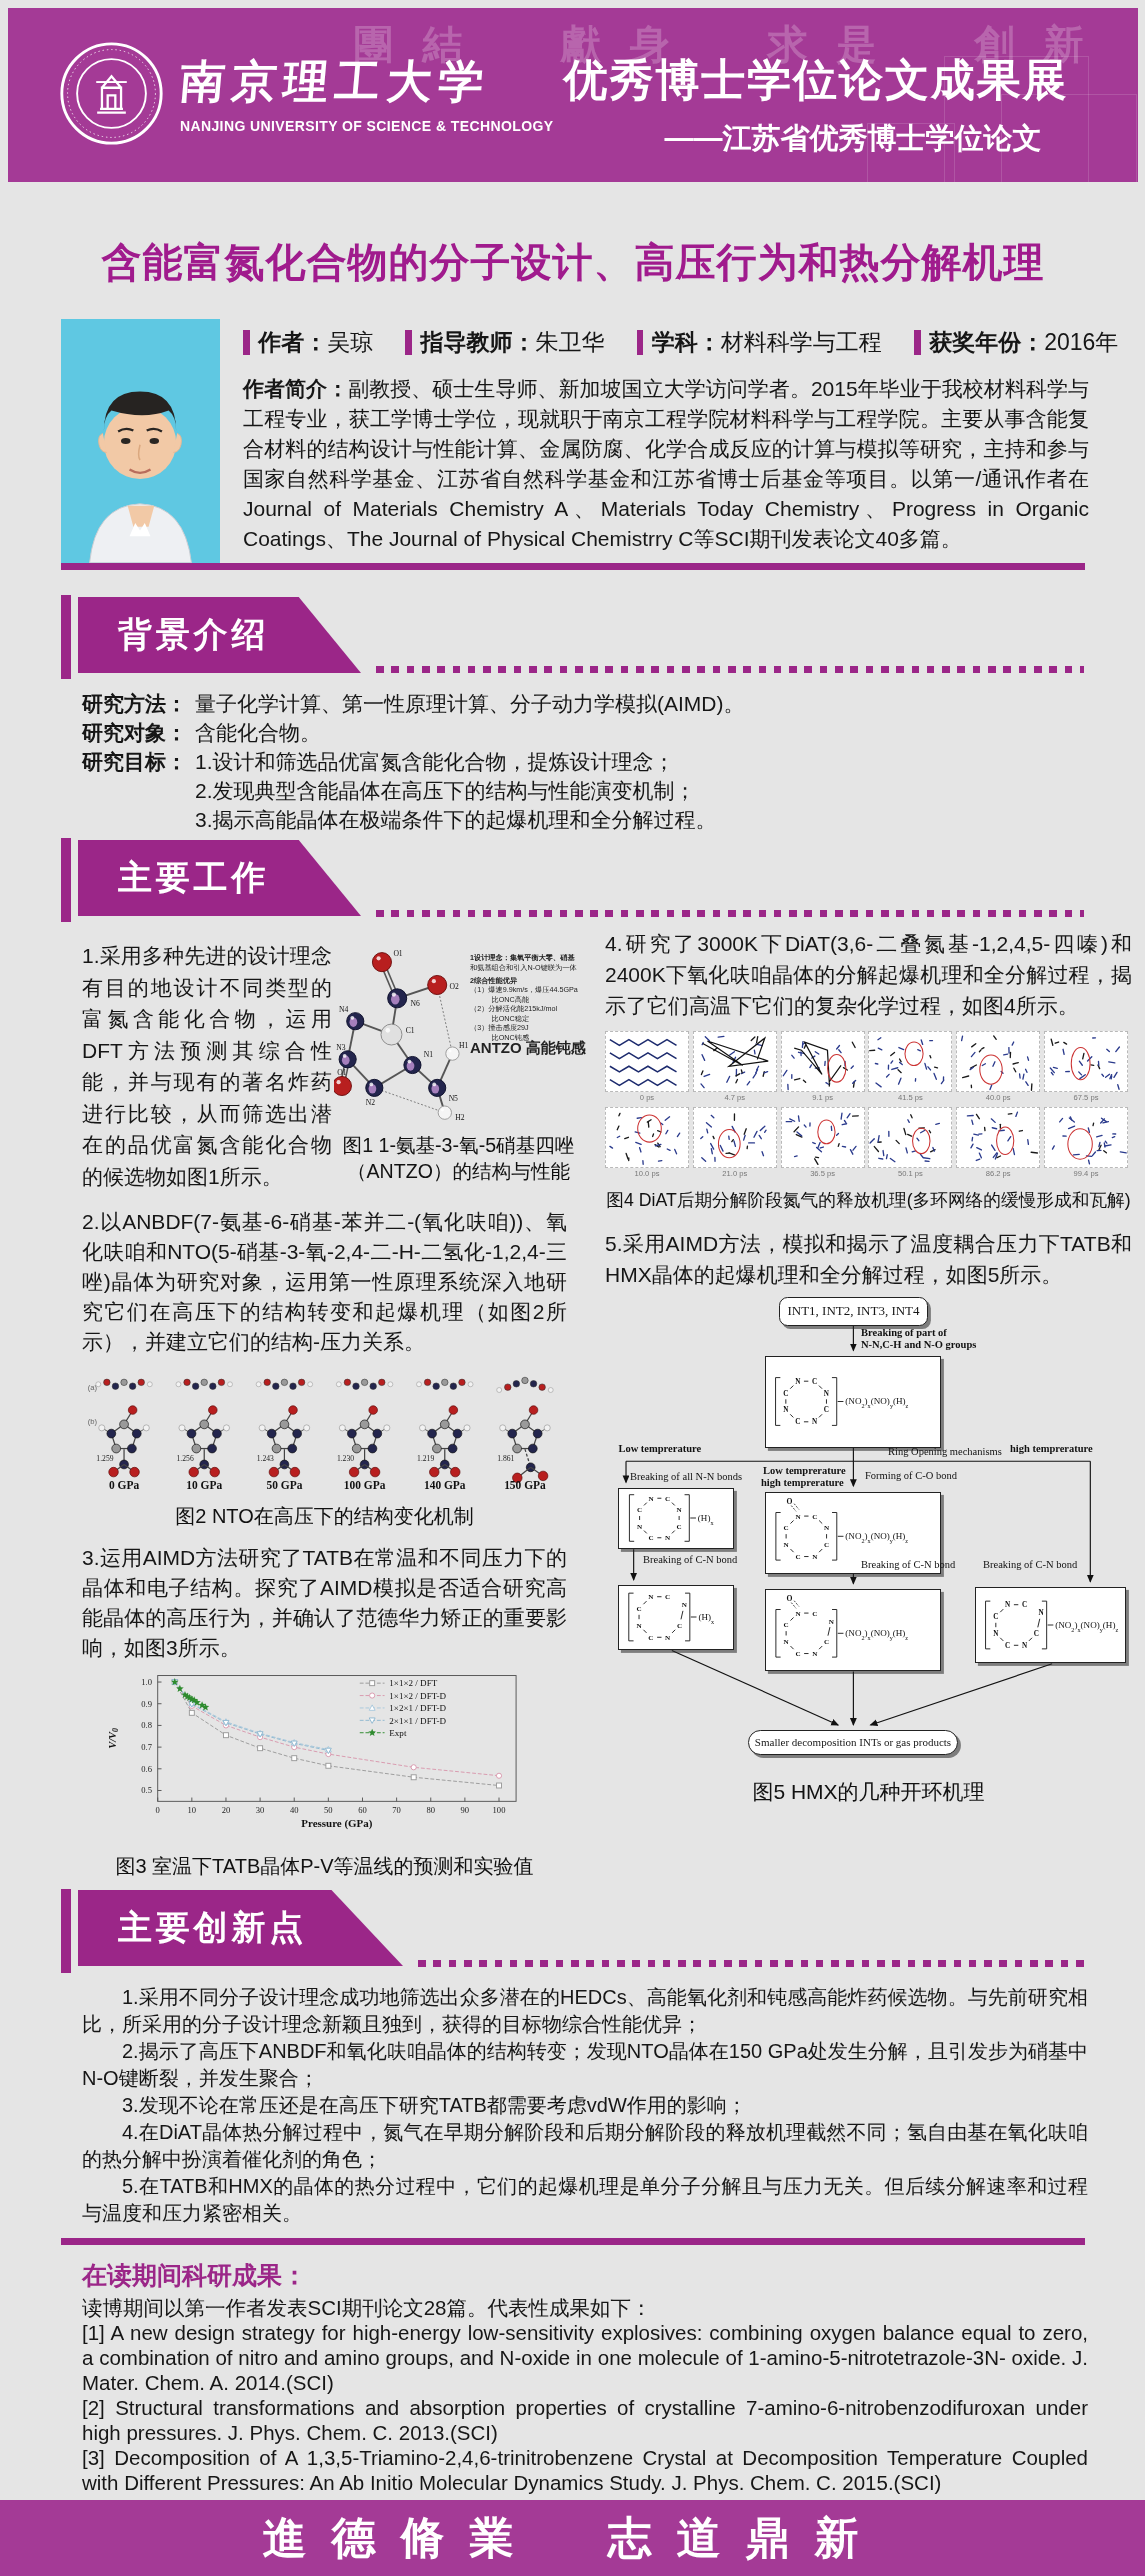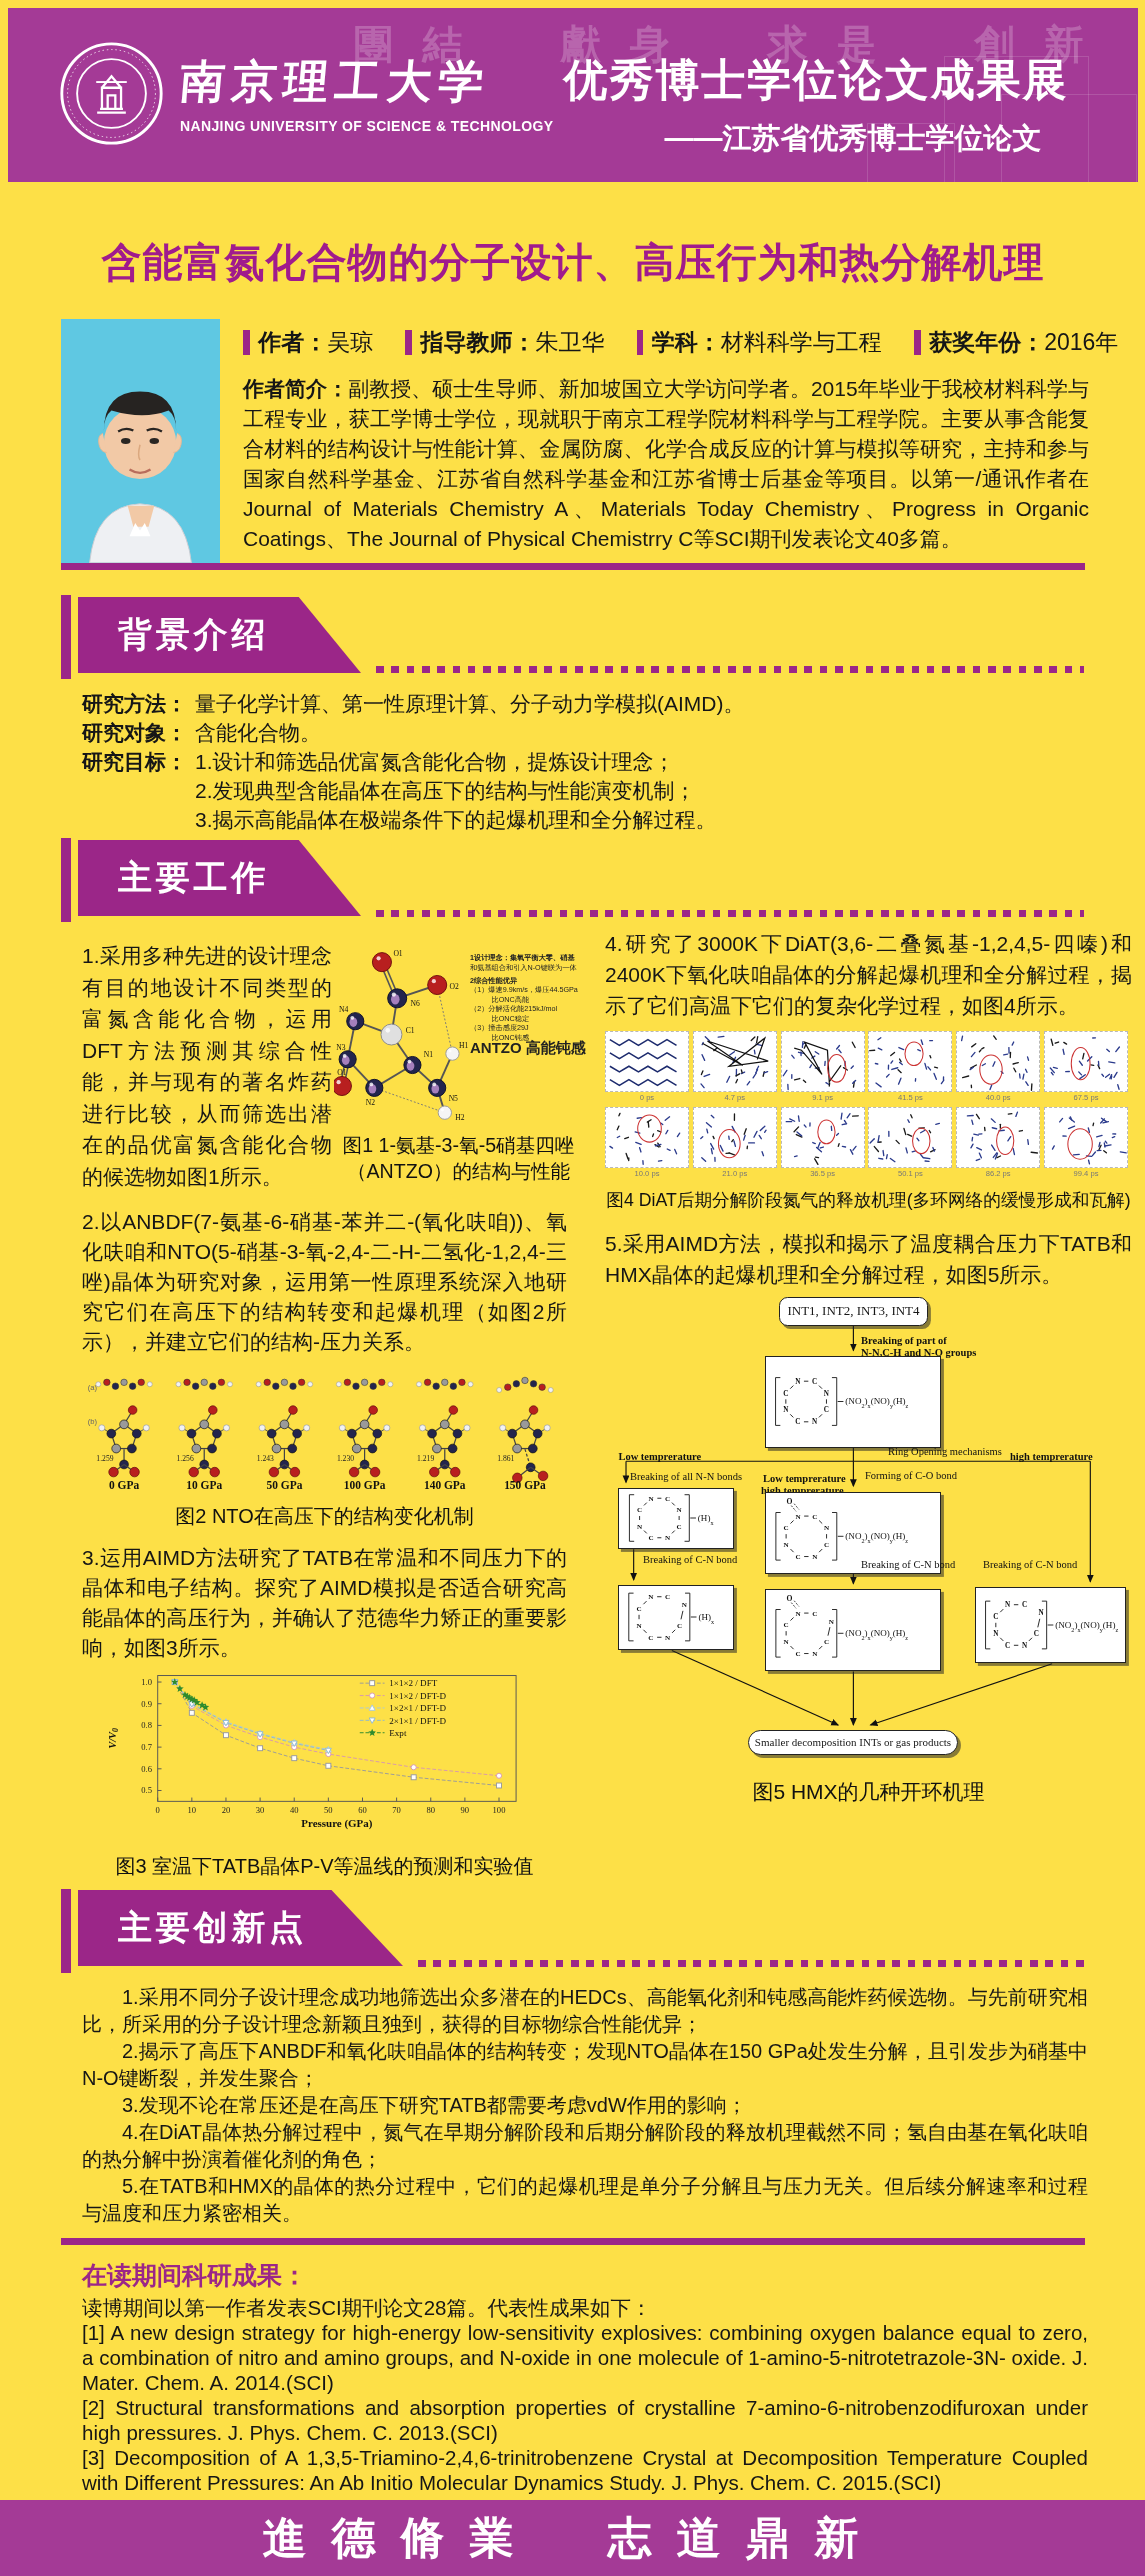--- a/index.html
+++ b/index.html
@@ -1,19 +1,19 @@
 <!DOCTYPE html>
 <html style="--accent: #9b2688; --banner: #a43a96; --title: #a01b8d; --photo: #5fc8e2;"><head>
 <meta charset="utf-8">
 <style>
   :root{
     --accent:#9b2688; --banner:#a43a96; --title:#a01b8d; --photo:#5fc8e2;
   }
   html,body{margin:0;padding:0;background:#9b9b9b;}
-  .poster{position:relative;width:1146px;height:2576px;margin:0 auto;background:#fde047;
+  .poster{position:relative;width:1146px;height:2576px;margin:0 auto;background:#e5e5e5;
     font-family:"Liberation Sans","DejaVu Sans",sans-serif;color:#161616;overflow:hidden;}
   .abs{position:absolute;}
 
   
   .banner{position:absolute;left:7.6px;top:7.6px;width:1130px;height:174px;background:var(--banner);overflow:hidden;}
   .bg-rect{position:absolute;border:1px solid rgba(255,255,255,.14);}
   .wm{position:absolute;right:25px;top:9.5px;font-size:40px;font-weight:bold;color:#ffffff;opacity:.22;
       letter-spacing:29px;font-family:"DejaVu Serif","Liberation Serif",serif;white-space:nowrap;}
   .logo{position:absolute;left:50px;top:32px;display:flex;align-items:center;}
   .uni{margin-left:15.3px;}
@@ -61,21 +61,21 @@
   .f4t{font-size:7.6px;color:#777;text-align:center;height:11.5px;line-height:11.5px;}
 
   
   #fig5{position:absolute;left:605px;top:1295px;width:535px;height:473px;}
   .f5box{position:absolute;background:#fff;border:1.3px solid #222;box-shadow:2.9px 2.9px 0 rgba(40,40,40,.55);box-sizing:border-box;}
   .f5top{left:174px;top:1.9px;width:149px;height:29px;border-radius:8.6px;
       font-family:"Liberation Serif",serif;font-size:13px;text-align:center;line-height:26px;}
   .f5pill{left:143px;top:435px;width:210px;height:25px;border-radius:12.4px;
       font-family:"Liberation Serif",serif;font-size:11px;text-align:center;line-height:22px;}
   .f5lab{position:absolute;font-family:"Liberation Serif",serif;font-size:10.5px;color:#111;white-space:nowrap;}
-  .f5lab.b{font-weight:bold;margin-top:8px;}
+  .f5lab.b{font-weight:bold;}
 
   
   .innov{position:absolute;left:82px;top:1984px;width:1006px;font-size:20px;line-height:27px;text-align:justify;}
   .innov p{margin:0;text-indent:2em;}
   .hr2{position:absolute;left:61px;top:2238px;width:1024px;height:6.7px;background:var(--accent);}
   .ach-title{position:absolute;left:82px;top:2259px;font-size:25px;font-weight:bold;color:var(--accent);}
   .pubs{position:absolute;left:82px;top:2295px;width:1006px;font-size:20.5px;line-height:25px;text-align:justify;}
   .pubs p{margin:0;}
 
   

